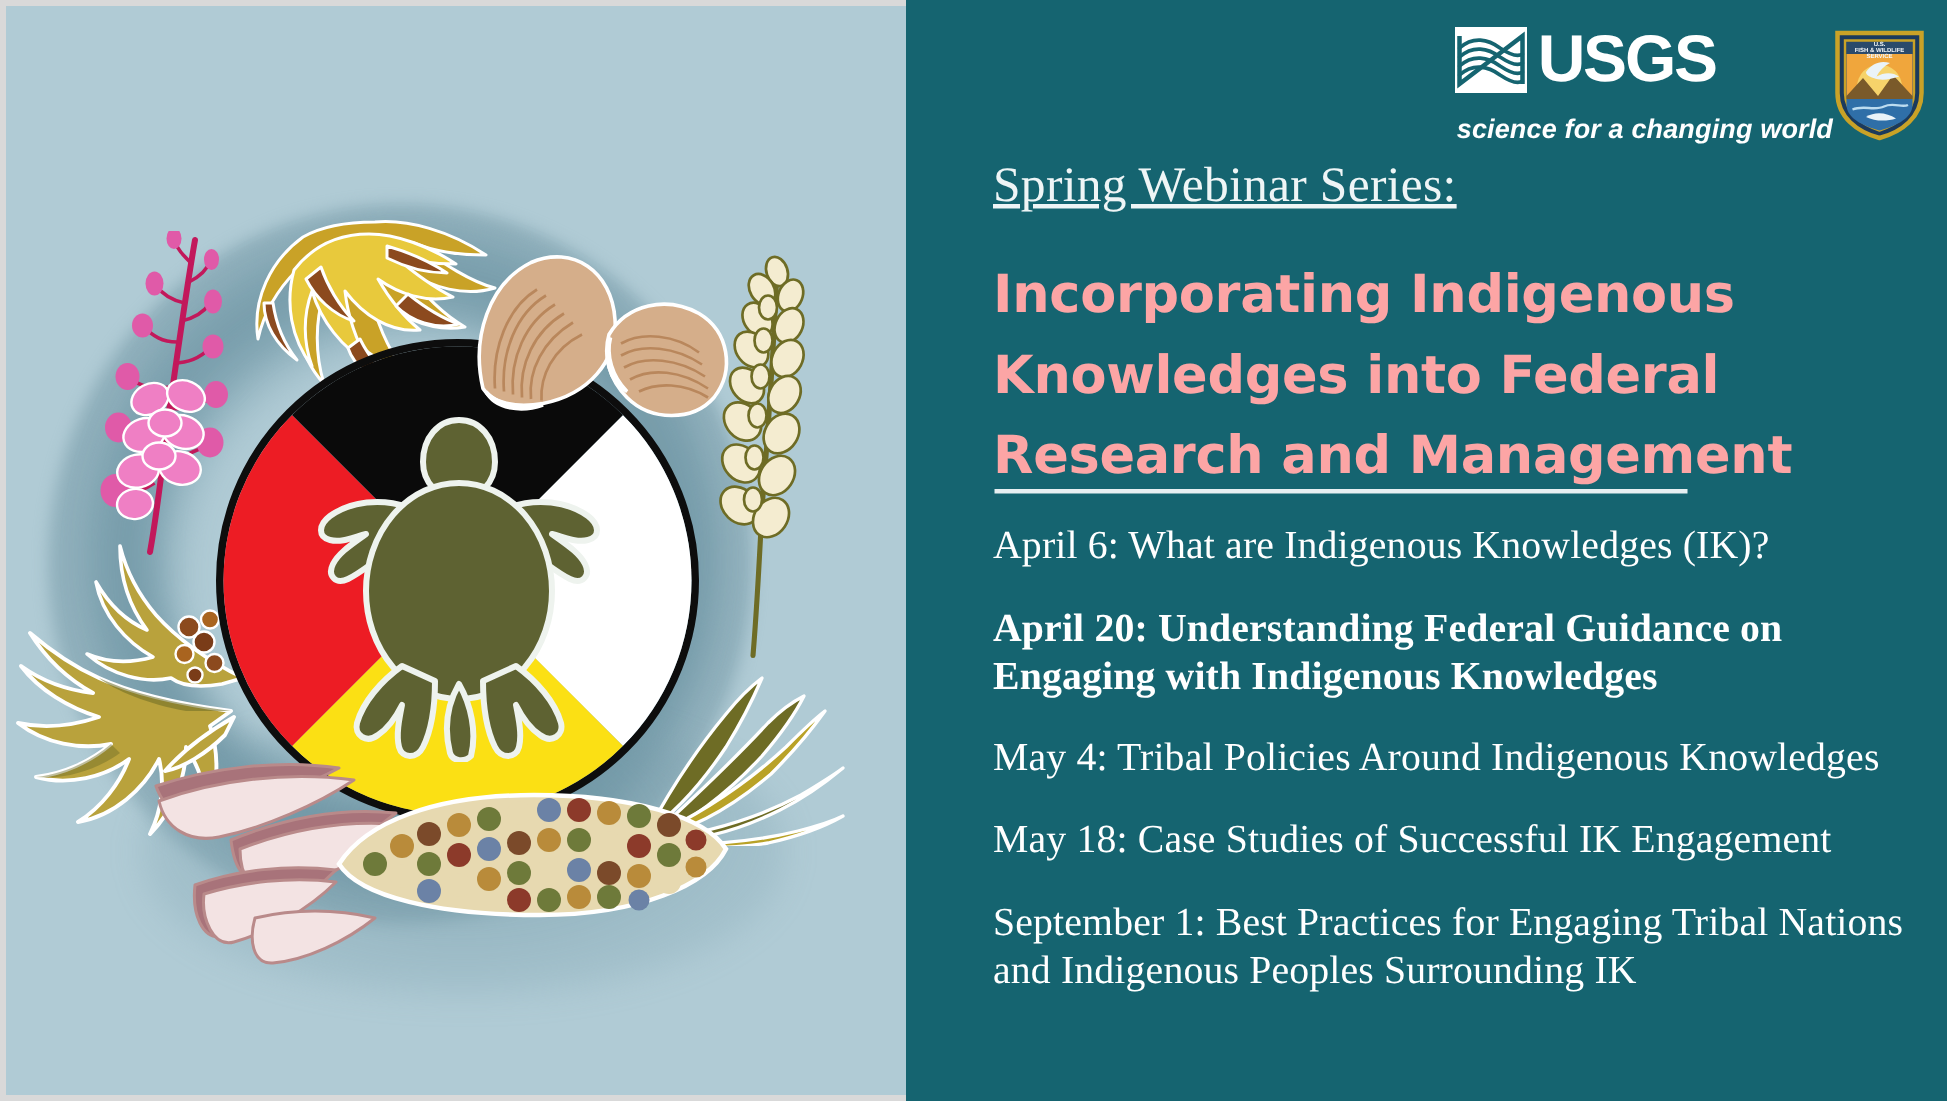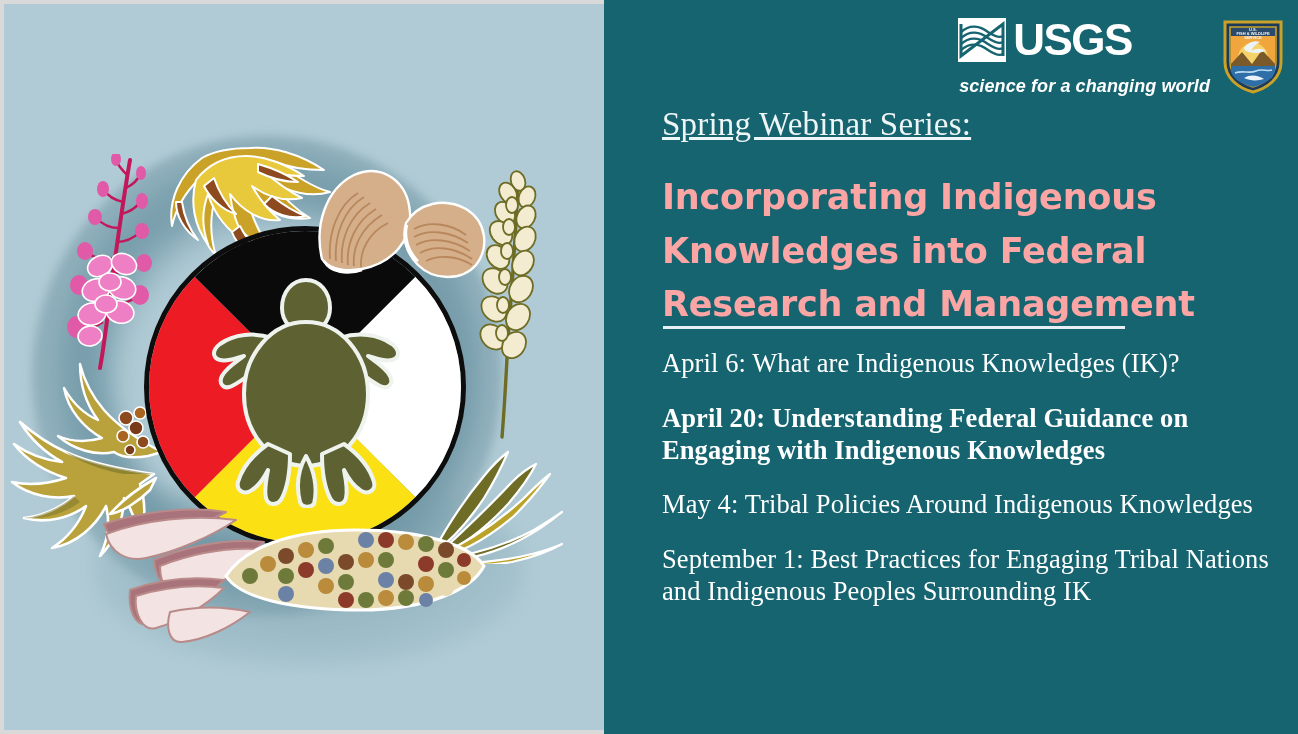--- a/index.html
+++ b/index.html
@@ -128,21 +128,20 @@
     box-sizing: border-box;
   }
 
   
   #logo-row {
     position: absolute;
     right: 14px;
     top: 18px;
     display: flex;
     align-items: flex-start;
-    gap: 12px;
   }
   #usgs-logo {
     display: flex;
     flex-direction: column;
     align-items: flex-start;
   }
   #usgs-mark-row {
     display: flex;
     align-items: center;
     gap: 7px;
@@ -538,17 +537,18 @@
     </div>
 
     <div id="series-kicker">Spring Webinar Series:</div>
     <h1 id="main-title">Incorporating Indigenous Knowledges into Federal Research and Management</h1>
     <div id="title-rule"></div>
 
     <div id="session-list">
         <div class="session-item">April 6: What are Indigenous Knowledges (IK)?</div>
         <div class="session-item is-highlight">April 20: Understanding Federal Guidance on Engaging with Indigenous Knowledges</div>
         <div class="session-item">May 4: Tribal Policies Around Indigenous Knowledges</div>
+        <div class="session-item">May 18: Case Studies of Successful IK Engagement</div>
         <div class="session-item">September 1: Best Practices for Engaging Tribal Nations and Indigenous Peoples Surrounding IK</div>
       </div>
 
   </div>
 </div>
 
 </body></html>

